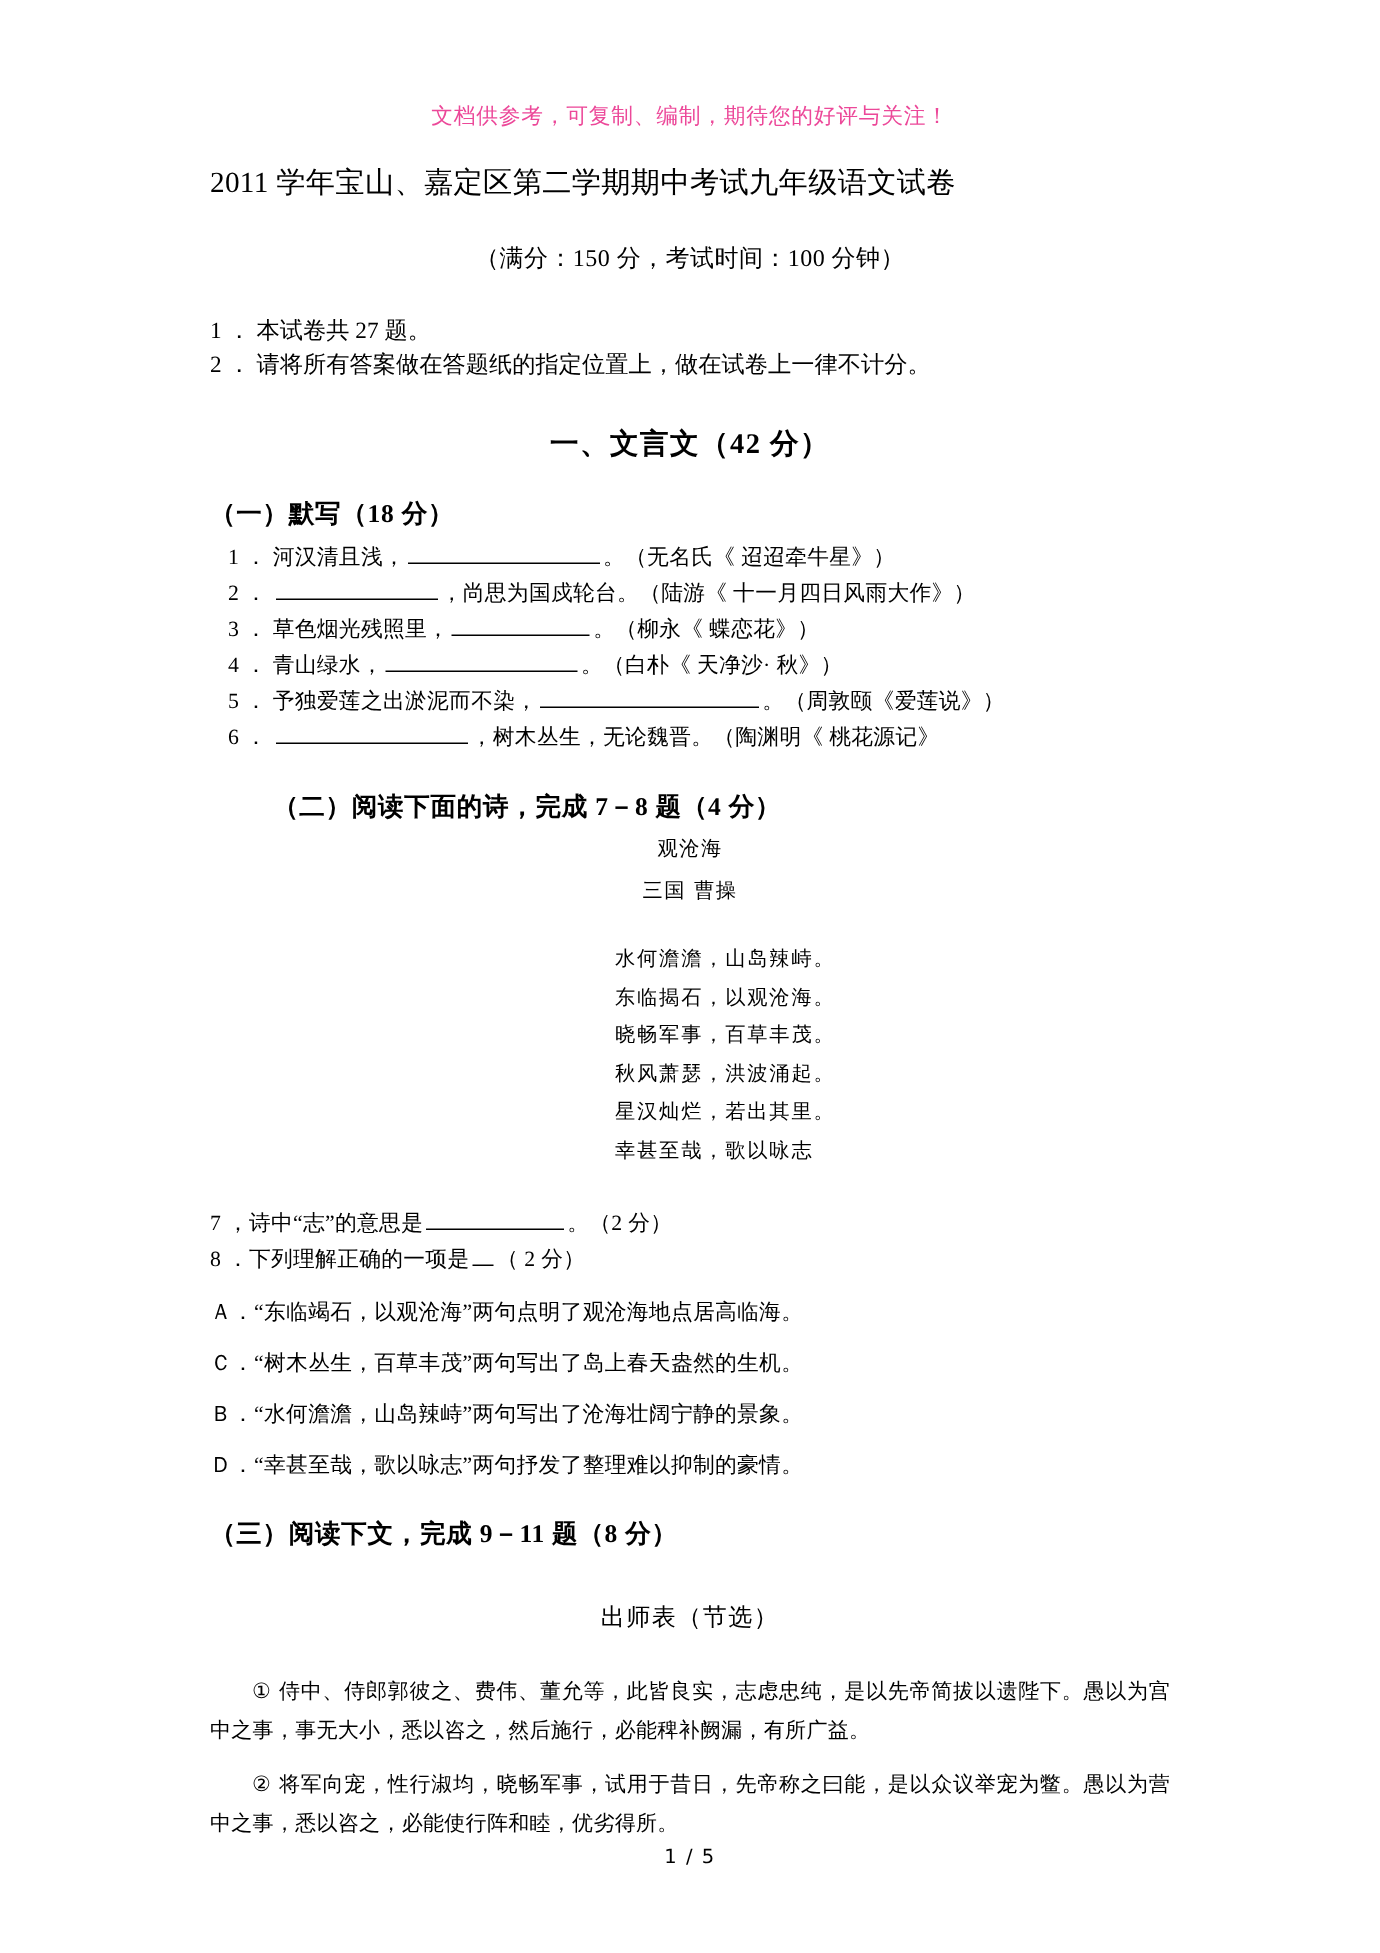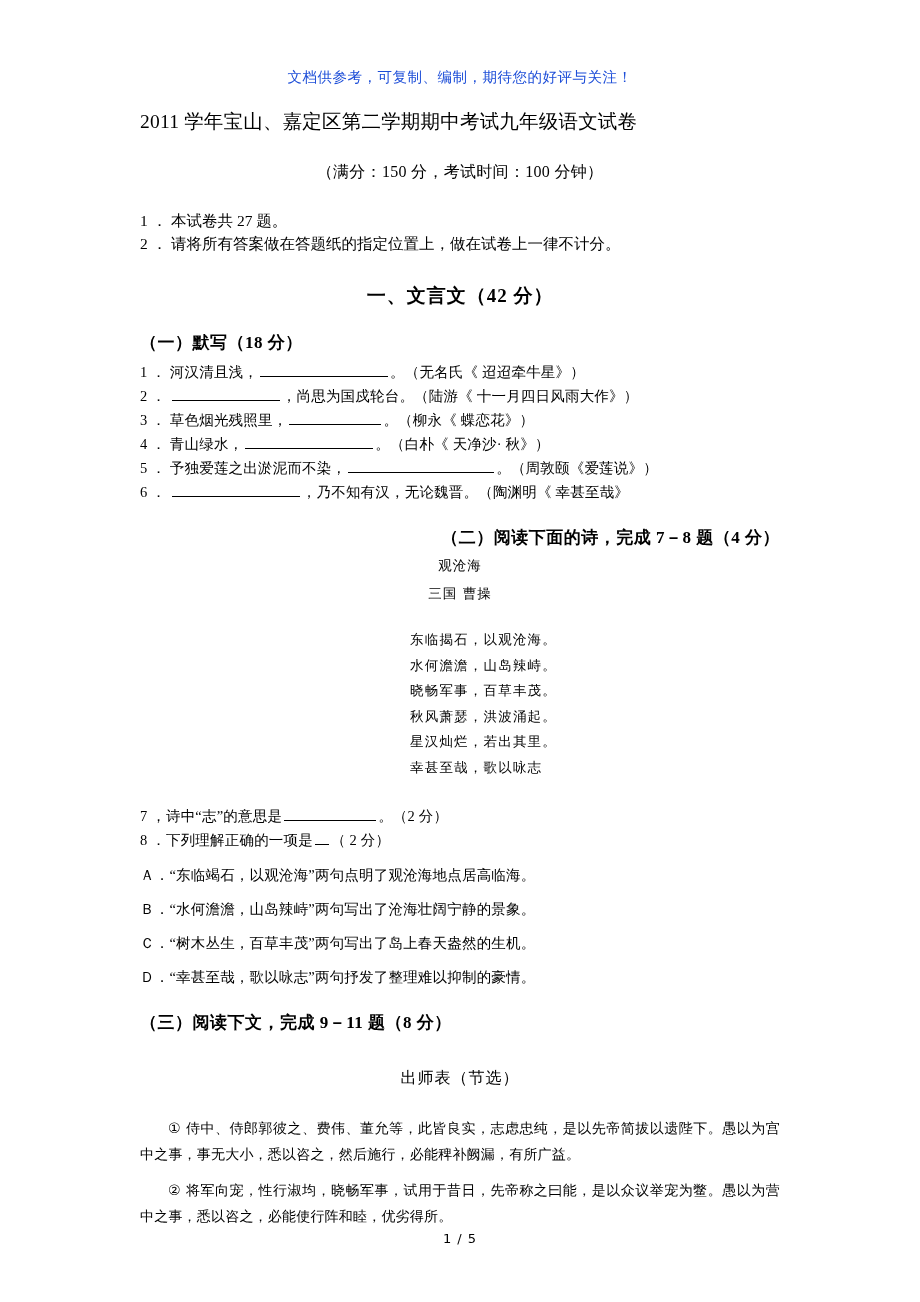--- a/index.html
+++ b/index.html
@@ -25,21 +25,21 @@
   }
 
   
   .watermark {
     position: absolute;
     top: 68px;
     left: 0;
     width: 920px;
     text-align: center;
     font-size: 14.5px;
-    color: #1d4ed8;
+    color: #ec4899;
     letter-spacing: 0.5px;
     font-family: "Liberation Serif", "DejaVu Serif", serif;
   }
 
   
   .doc-title {
     margin: 0;
     padding-top: 108px;
     font-size: 19.5px;
     font-weight: normal;
@@ -77,32 +77,32 @@
   
   .section-sub {
     font-size: 17px;
     font-weight: bold;
     padding-top: 22px;
     padding-bottom: 4px;
     letter-spacing: 0.5px;
   }
   .section-sub.indent {
     padding-left: 42px;
-    text-align: right;
   }
 
   
   .blank-list {
     padding-top: 2px;
   }
   .blank-item {
     font-size: 14.5px;
     line-height: 24px;
     white-space: nowrap;
     letter-spacing: 0.2px;
+    margin-left: 12px;
   }
   .blank {
     display: inline-block;
     border-bottom: 1px solid #000;
     vertical-align: baseline;
     height: 14px;
     margin: 0 2px;
   }
   .b-sm  { width: 92px; }
   .b-md  { width: 108px; }
@@ -216,49 +216,49 @@
     <div class="blank-item">
       <span>4 ．</span>
       <span>青山绿水，</span><span class="blank b-lg"></span><span>。（白朴《 天净沙· 秋》）</span>
     </div>
     <div class="blank-item">
       <span>5 ．</span>
       <span>予独爱莲之出淤泥而不染，</span><span class="blank b-xl"></span><span>。（周敦颐《爱莲说》）</span>
     </div>
     <div class="blank-item">
       <span>6 ．</span>
-      <span></span><span class="blank b-lg"></span><span>，乃不知有汉，无论魏晋。（陶渊明《 幸甚至哉》</span>
+      <span></span><span class="blank b-lg"></span><span>，树木丛生，无论魏晋。（陶渊明《 桃花源记》</span>
     </div>
   </div>
 
   <div class="section-sub indent">（二）阅读下面的诗，完成 7－8 题（4 分）</div>
 
   <div class="poem-title">观沧海</div>
   <div class="poem-author">三国 曹操</div>
 
   <div class="poem-body">
+    <div class="poem-line">水何澹澹，山岛辣峙。</div>
     <div class="poem-line">东临揭石，以观沧海。</div>
-    <div class="poem-line">水何澹澹，山岛辣峙。</div>
     <div class="poem-line">晓畅军事，百草丰茂。</div>
     <div class="poem-line">秋风萧瑟，洪波涌起。</div>
     <div class="poem-line">星汉灿烂，若出其里。</div>
     <div class="poem-line">幸甚至哉，歌以咏志</div>
   </div>
 
   <div class="q-block">
     <div class="q-line">
       <span>7 ，诗中“志”的意思是</span><span class="blank b-sm"></span><span>。（2 分）</span>
     </div>
     <div class="q-line">
       <span>8 ．下列理解正确的一项是</span><span class="blank b-tiny"></span><span>（ 2 分）</span>
     </div>
     <div class="options">
       <div class="opt-line">Ａ．“东临竭石，以观沧海”两句点明了观沧海地点居高临海。</div>
+      <div class="opt-line">Ｃ．“树木丛生，百草丰茂”两句写出了岛上春天盎然的生机。</div>
       <div class="opt-line">Ｂ．“水何澹澹，山岛辣峙”两句写出了沧海壮阔宁静的景象。</div>
-      <div class="opt-line">Ｃ．“树木丛生，百草丰茂”两句写出了岛上春天盎然的生机。</div>
       <div class="opt-line">Ｄ．“幸甚至哉，歌以咏志”两句抒发了整理难以抑制的豪情。</div>
     </div>
   </div>
 
   <div class="section-sub">（三）阅读下文，完成 9－11 题（8 分）</div>
 
   <div class="passage-title">出师表（节选）</div>
 
   <div class="passage">
     <div class="passage-para">① 侍中、侍郎郭彼之、费伟、董允等，此皆良实，志虑忠纯，是以先帝简拔以遗陛下。愚以为宫中之事，事无大小，悉以咨之，然后施行，必能稗补阙漏，有所广益。</div>

